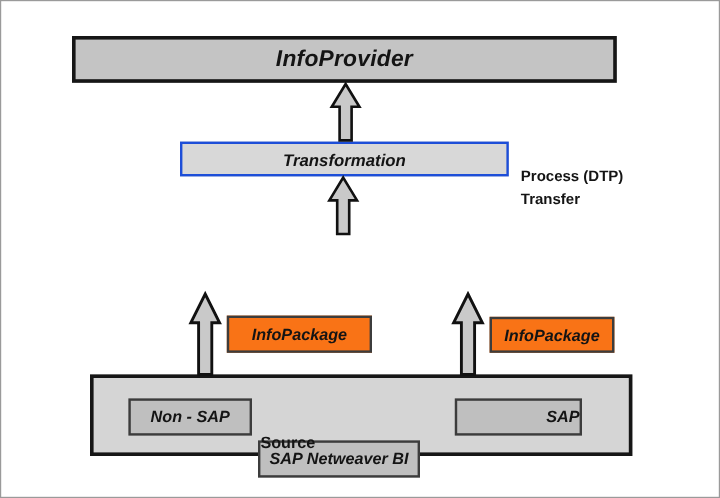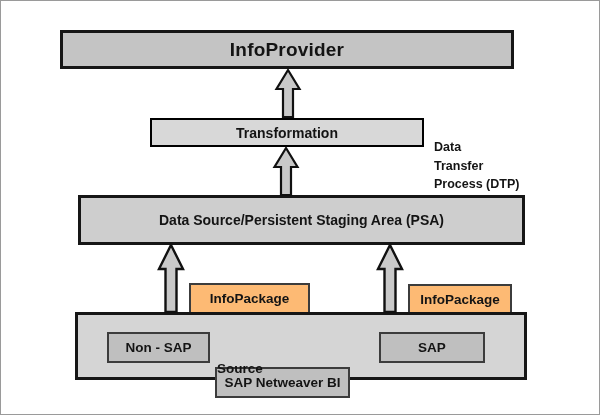--- a/index.html
+++ b/index.html
@@ -4,49 +4,49 @@
 <style>
   html,body{margin:0;padding:0;background:#fff;}
   .canvas{
     position:relative;width:598px;height:413px;
     border:1px solid #9a9a9a;background:#ffffff;overflow:hidden;
     font-family:"Liberation Sans","DejaVu Sans",sans-serif;
     -webkit-font-smoothing:antialiased;
   }
   .box{
     position:absolute;display:flex;align-items:center;justify-content:center;
-    box-sizing:border-box;color:#141414;font-weight:bold;text-align:center;
+    box-sizing:border-box;color:#141414;font-weight:bold;text-align:center;font-style:italic;
   }
   .infoprovider{
     left:59px;top:29px;width:454px;height:39px;
     background:#c4c4c4;border:3px solid #161616;font-size:19px;letter-spacing:.2px;
   }
   .transformation{
     left:149px;top:117px;width:274px;height:29px;
-    background:#d8d8d8;border:2px solid #000000;font-size:14px;
+    background:#d8d8d8;border:2px solid #1d4ed8;font-size:14px;
   }
   .psa{
     left:77px;top:194px;width:447px;height:50px;
     background:#cecece;border:3px solid #161616;font-size:14px;
   }
   .infopackage{
-    background:#fdba74;border:2px solid #3c3c3c;font-size:13.5px;margin-top:20px;
+    background:#f97316;border:2px solid #3c3c3c;font-size:13.5px;
   }
   .infopackage.left{left:188px;top:262px;width:121px;height:31px;}
   .infopackage.right{left:407px;top:263px;width:104px;height:30px;}
   .source-group{
     left:74px;top:311px;width:452px;height:68px;
     background:#d5d5d5;border:3px solid #161616;
   }
   .source-item{
     background:#bfbfbf;border:2px solid #3c3c3c;font-size:13.5px;top:331px;height:31px;
   }
   .source-item.nonsap{left:106px;width:103px;}
   .source-item.netweaver{left:214px;width:135px;margin-top:35px;}
-  .source-item.sap{left:378px;width:106px;}
+  .source-item.sap{left:378px;width:106px;justify-content:flex-end;}
   .source-label{
     position:absolute;left:216px;top:360px;width:130px;
     font-weight:bold;font-size:13.5px;color:#141414;
   }
   .dtp-note{
     position:absolute;left:433px;top:137px;width:110px;
     font-weight:bold;font-size:12.5px;line-height:18.5px;color:#141414;text-align:left;
   }
   .arrow-layer{position:absolute;left:0;top:0;width:598px;height:413px;pointer-events:none;}
 </style>
@@ -57,28 +57,24 @@
 
   <div class="box infoprovider">
     <span>InfoProvider</span>
   </div>
 
   <div class="box transformation">
     <span>Transformation</span>
   </div>
 
   <div class="dtp-note">
-    <div>Data</div>
+    <div>Process (DTP)</div>
     <div>Transfer</div>
-    <div>Process (DTP)</div>
   </div>
 
-  <div class="box psa">
-    <span>Data Source/Persistent Staging Area (PSA)</span>
-  </div>
 
   <div class="box infopackage left">
     <span>InfoPackage</span>
   </div>
 
   <div class="box infopackage right">
     <span>InfoPackage</span>
   </div>
 
   <div class="box source-group"></div>

